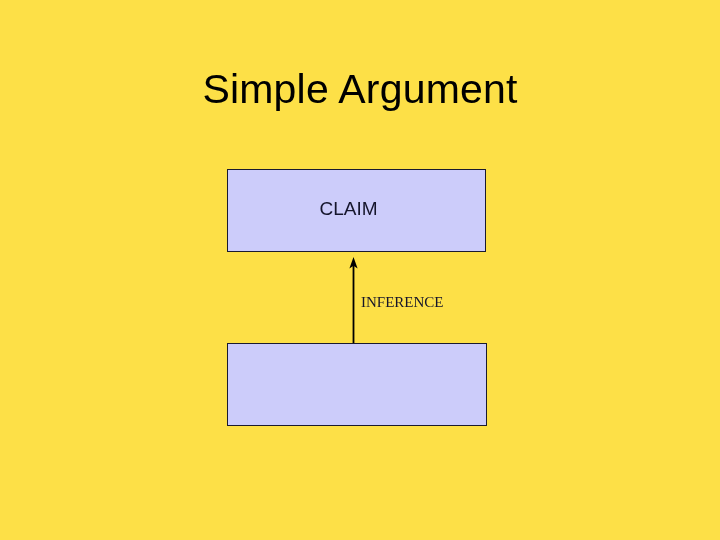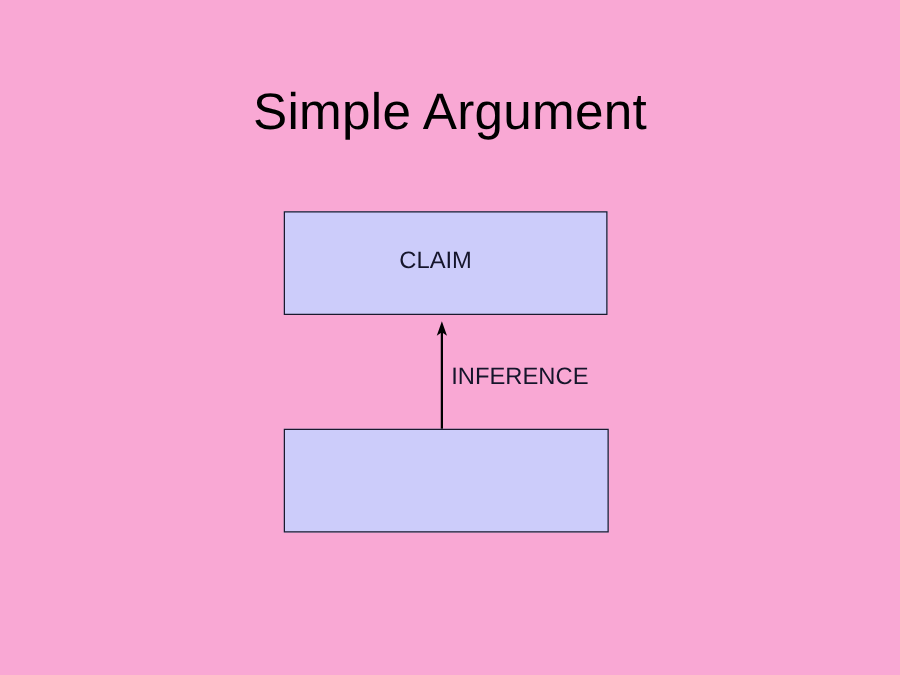--- a/index.html
+++ b/index.html
@@ -11,21 +11,21 @@
     width: 720px;
     height: 540px;
     background: #ffffff;
     font-family: "Liberation Sans", sans-serif;
     overflow: hidden;
   }
   #slide {
     position: relative;
     width: 720px;
     height: 540px;
-    background: #f9a8d4;
+    background: #fde047;
   }
 
   
   #slide-title {
     position: absolute;
     left: 0;
     top: 66px;
     width: 720px;
     text-align: center;
     font-family: "Liberation Sans", sans-serif;
@@ -104,22 +104,22 @@
     width: 50px;
     height: 98px;
     overflow: visible;
   }
 
   
   #inference-label {
     position: absolute;
     left: 361px;
     top: 291px;
-    font-family: Liberation Sans, sans-serif;
-    font-size: 19px;
+    font-family: Liberation Serif, serif;
+    font-size: 15px;
     font-weight: 400;
     color: #15152b;
     white-space: nowrap;
     line-height: 22px;
   }
 </style>
 </head>
 <body>
 
 <div id="slide">

